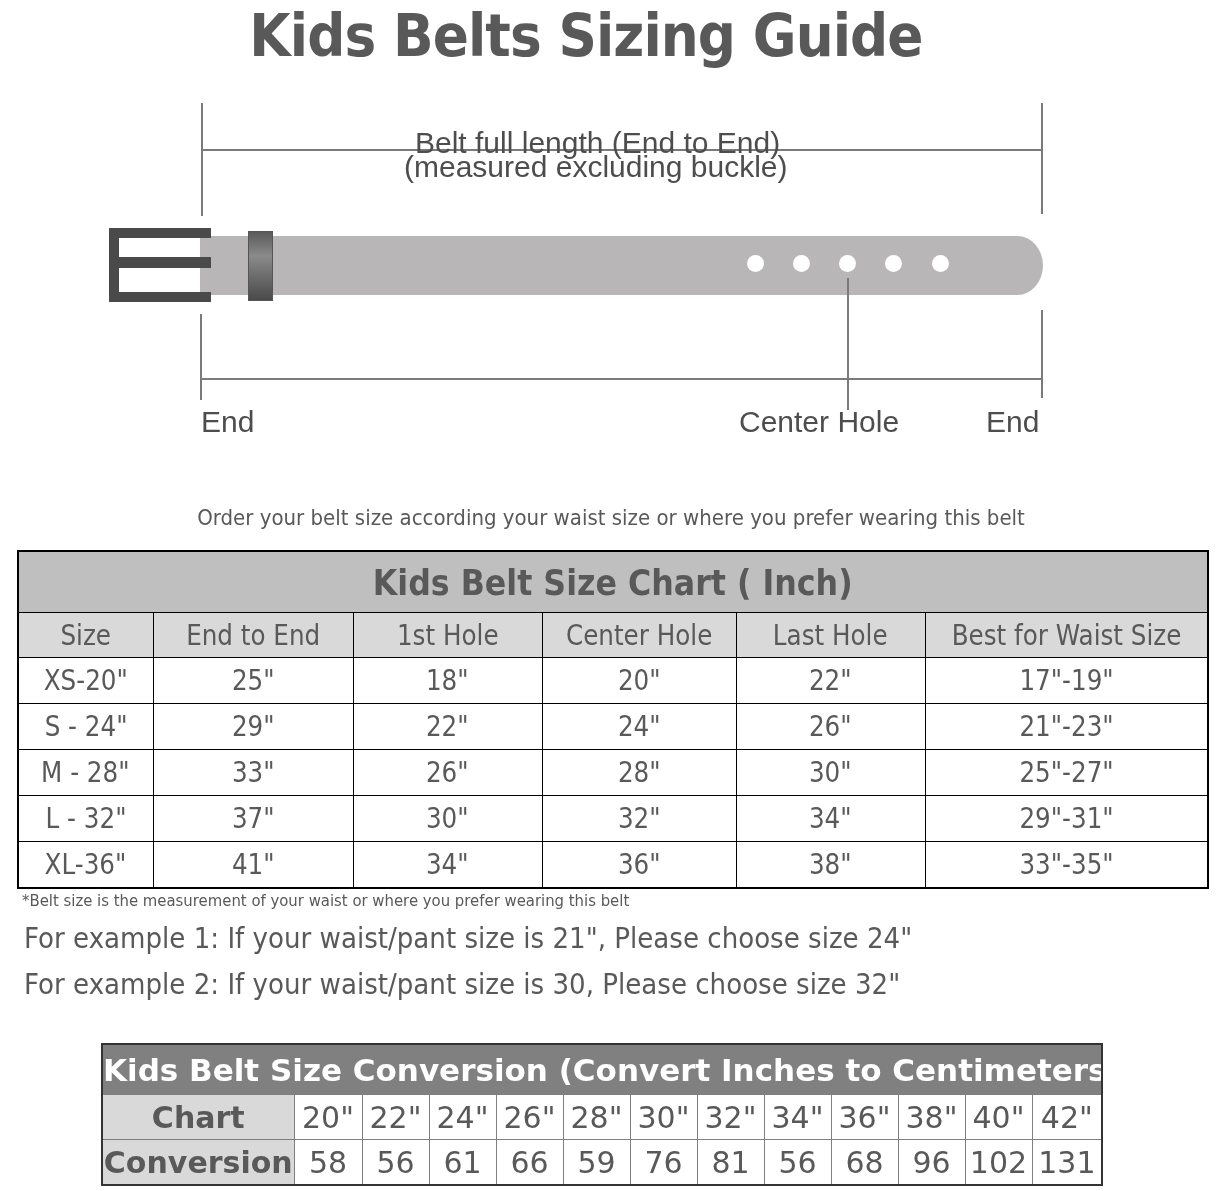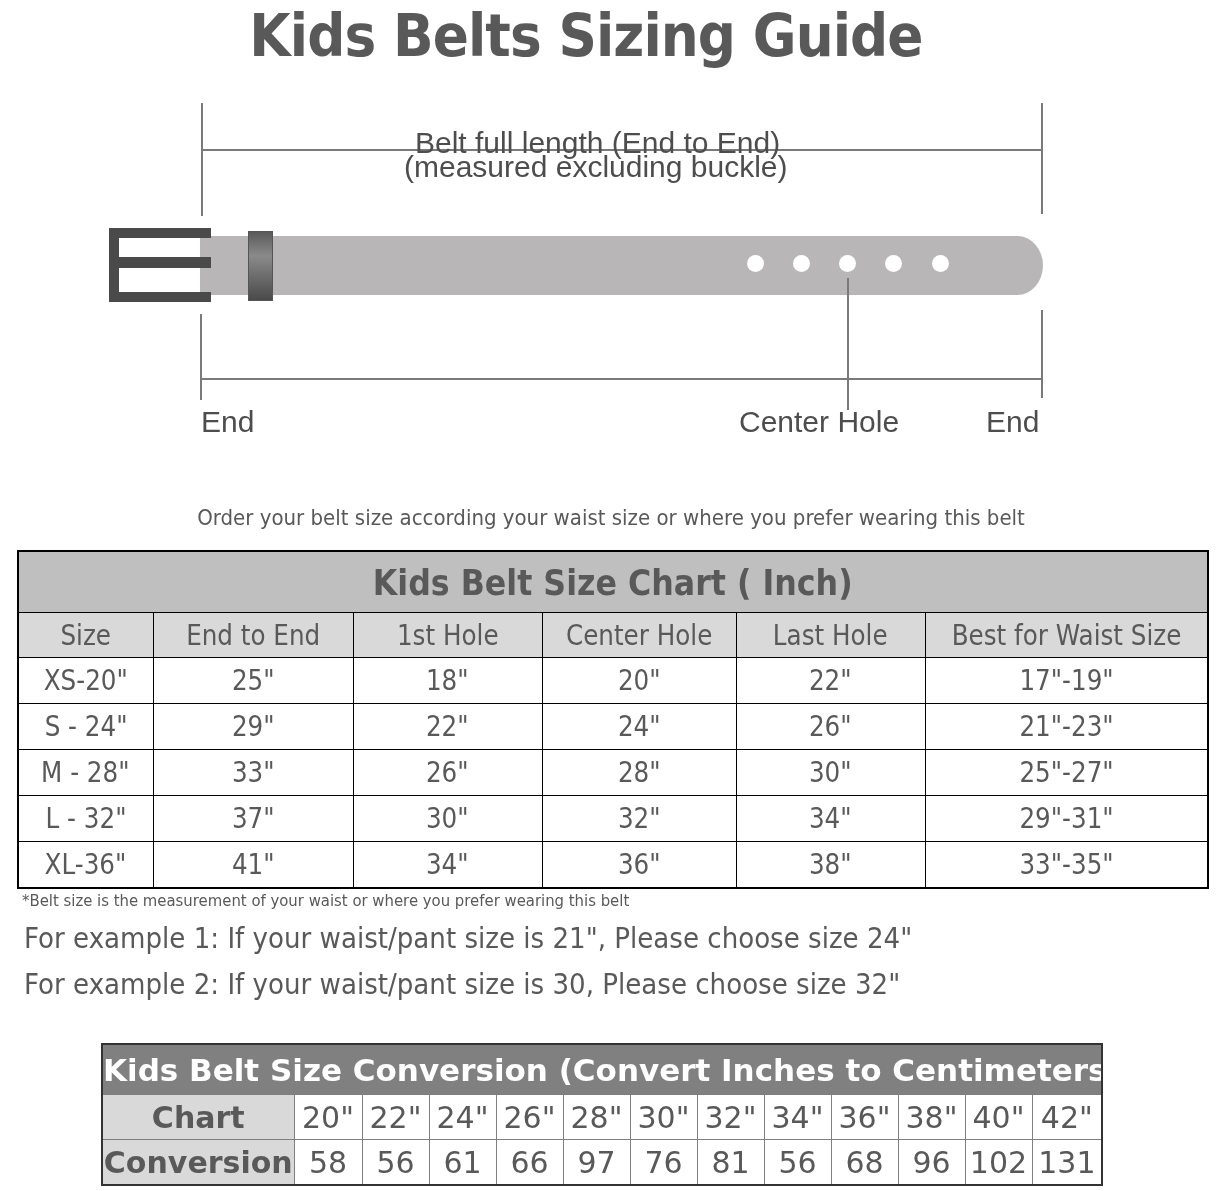--- a/index.html
+++ b/index.html
@@ -170,21 +170,21 @@
     <td class="val">38"</td>
     <td class="val">40"</td>
     <td class="val">42"</td>
   </tr>
   <tr>
     <td class="row-label">Conversion</td>
     <td class="val">58</td>
     <td class="val">56</td>
     <td class="val">61</td>
     <td class="val">66</td>
-    <td class="val">97</td>
+    <td class="val">59</td>
     <td class="val">76</td>
     <td class="val">81</td>
     <td class="val">56</td>
     <td class="val">68</td>
     <td class="val">96</td>
     <td class="val">102</td>
     <td class="val">131</td>
   </tr>
 </tbody>
   </table>

